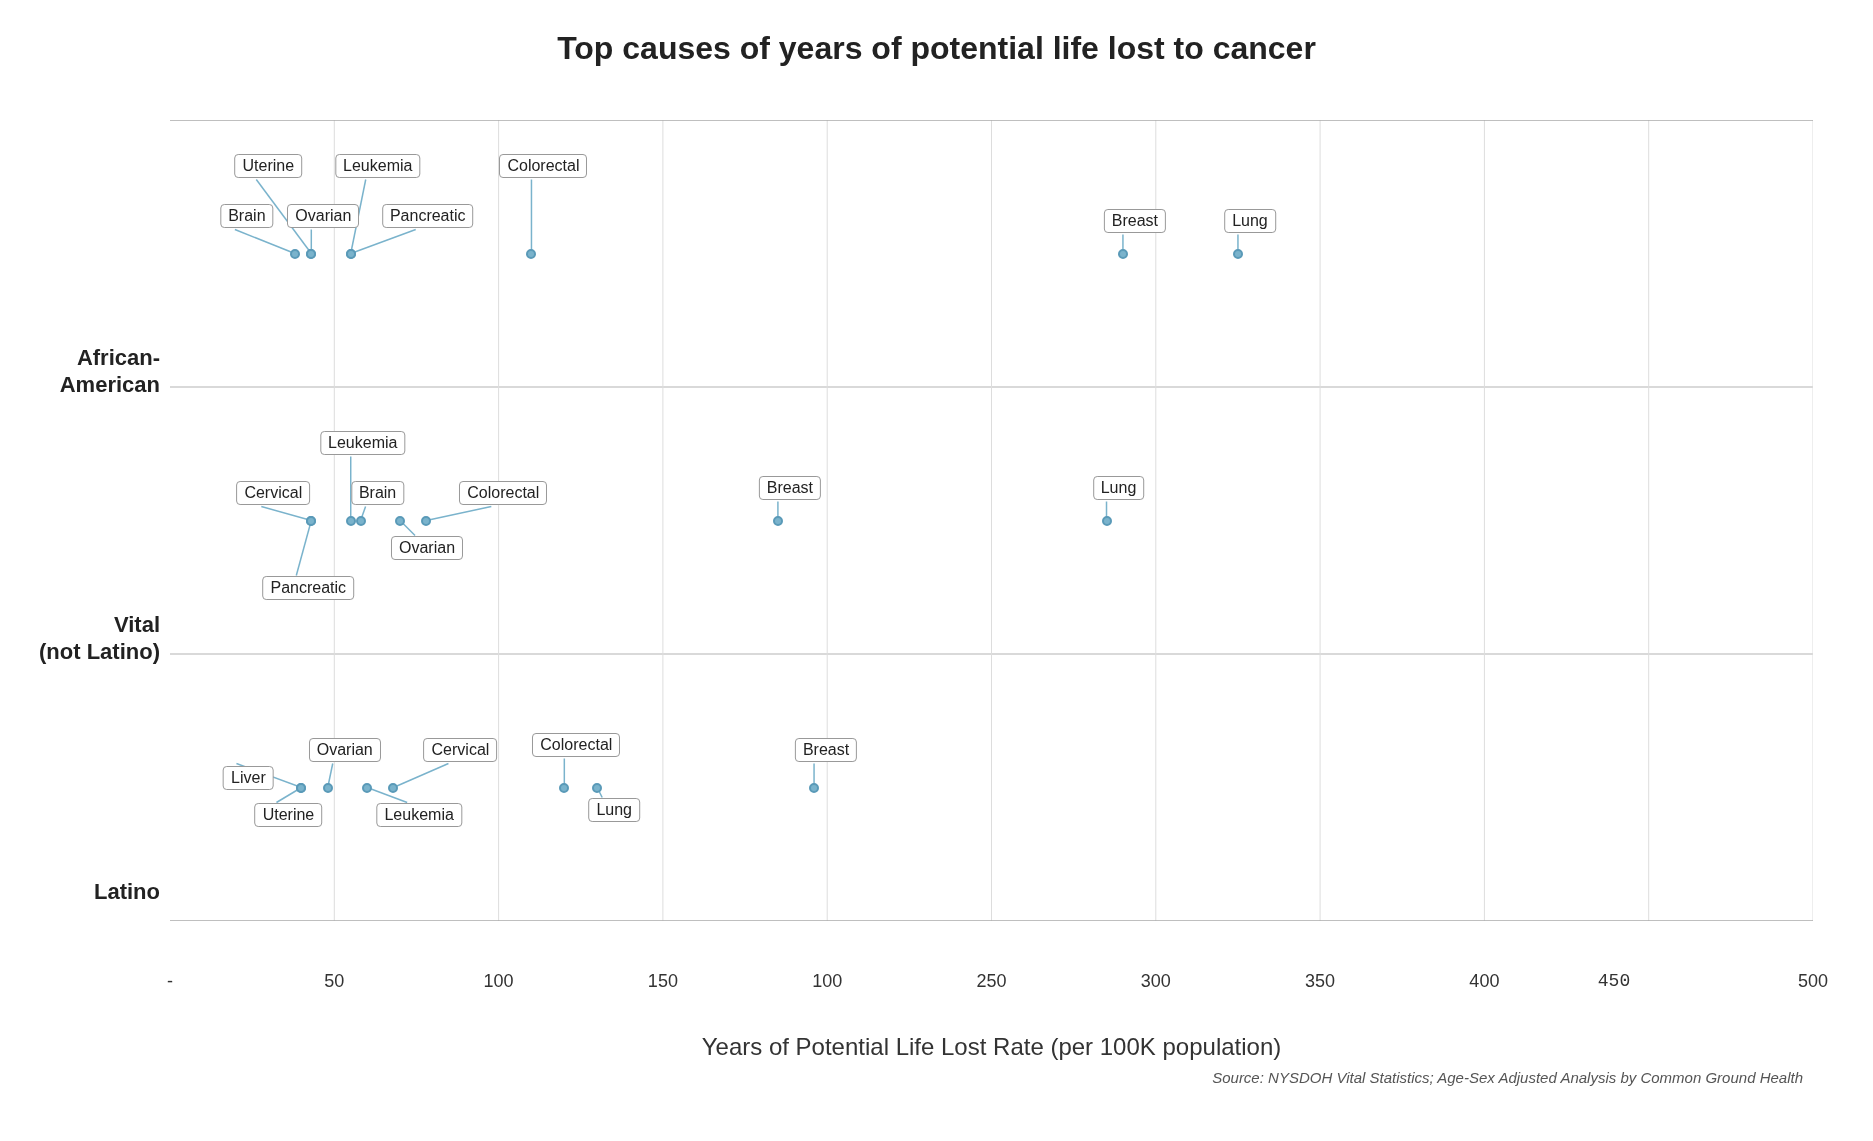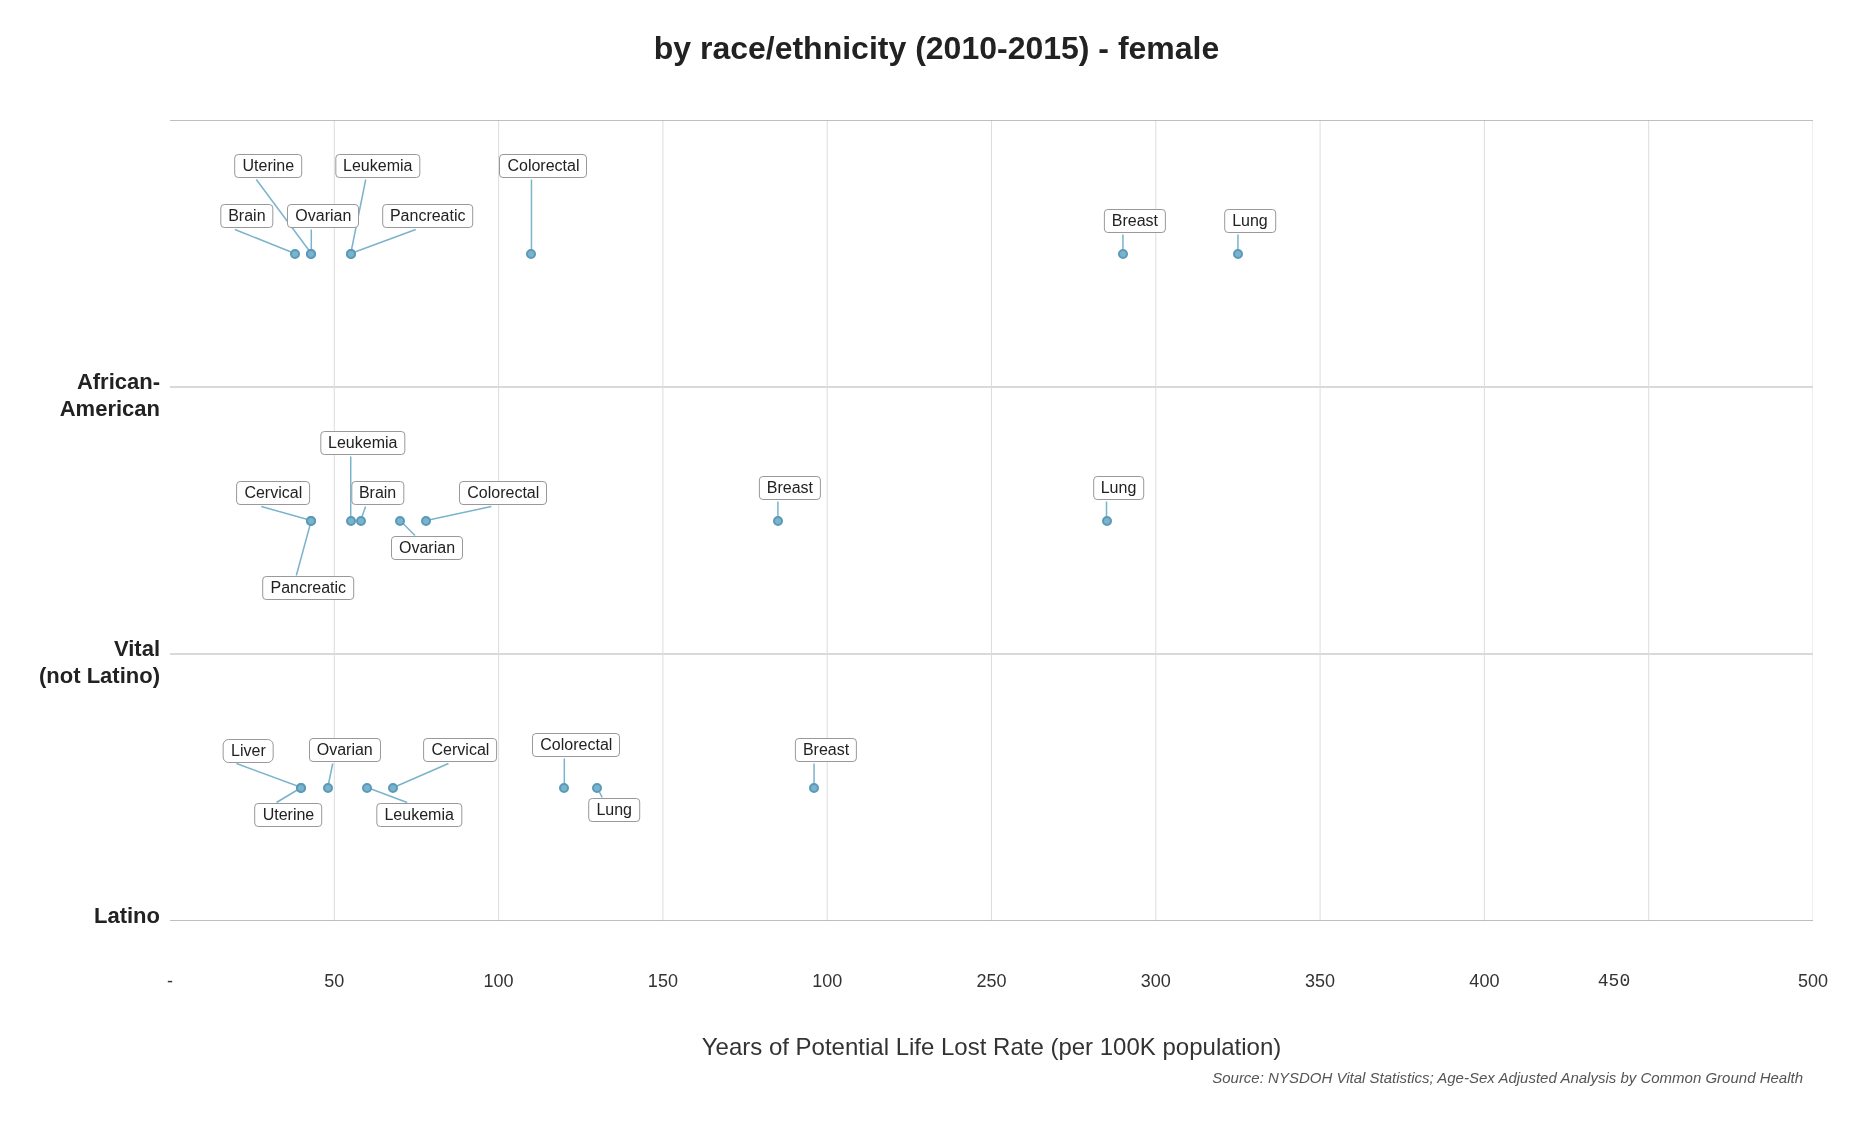--- a/index.html
+++ b/index.html
@@ -40,21 +40,20 @@
       bottom: 220px;
     }
     .row-label {
       position: absolute;
       font-weight: bold;
       font-size: 22px;
       color: #222;
       text-align: right;
       right: 10px;
       line-height: 1.25;
-      margin-top: 24px;
     }
     
     .grid-svg {
       position: absolute;
       top: 0; left: 0;
       width: 100%; height: 100%;
       pointer-events: none;
     }
     
     .data-label {
@@ -134,21 +133,21 @@
       height: 28px;
       clip-path: polygon(0 0, 60% 0, 100% 50%, 60% 100%, 0 100%, 40% 50%);
     }
   </style>
 </head>
 <body>
 
 <div class="page-wrapper">
 
   <div class="chart-title">
-    <div>by race/ethnicity (2010-2015) - female</div>
+    <div>Top causes of years of potential life lost to cancer</div>
   </div>
 
   <div class="row-labels" id="row-labels-container">
       <div class="row-label" style="top: 223.5px; position: absolute;">
         <div>African-</div>
         <div>American</div>
       </div>
       <div class="row-label" style="top: 490.5px; position: absolute;">
         <div>Vital</div>
         <div>(not Latino)</div>
@@ -227,21 +226,21 @@
       <div class="data-label" style="left: 180.73px; top: 310.5px;">Leukemia</div>
       <div class="dot" style="left: 230.02px; top: 400.5px;"></div>
       <div class="data-label" style="left: 245.02px; top: 415.5px;">Ovarian</div>
       <div class="dot" style="left: 141.298px; top: 400.5px;"></div>
       <div class="data-label" style="left: 126.298px; top: 455.5px;">Pancreatic</div>
       <div class="dot" style="left: 607.91px; top: 400.5px;"></div>
       <div class="data-label" style="left: 607.91px; top: 355.5px;">Breast</div>
       <div class="dot" style="left: 936.51px; top: 400.5px;"></div>
       <div class="data-label" style="left: 936.51px; top: 355.5px;">Lung</div>
       <div class="dot" style="left: 131.44px; top: 667.5px;"></div>
-      <div class="data-label" style="left: 66.44px; top: 619px; border-radius: 6px;">Liver</div>
+      <div class="data-label" style="left: 66.44px; top: 646px;">Liver</div>
       <div class="dot" style="left: 157.728px; top: 667.5px;"></div>
       <div class="data-label" style="left: 162.728px; top: 617.5px;">Ovarian</div>
       <div class="dot" style="left: 223.448px; top: 667.5px;"></div>
       <div class="data-label" style="left: 278.448px; top: 617.5px;">Cervical</div>
       <div class="dot" style="left: 131.44px; top: 667.5px;"></div>
       <div class="data-label" style="left: 106.44px; top: 682.5px;">Uterine</div>
       <div class="dot" style="left: 197.16px; top: 667.5px;"></div>
       <div class="data-label" style="left: 237.16px; top: 682.5px;">Leukemia</div>
       <div class="dot" style="left: 394.32px; top: 667.5px;"></div>
       <div class="data-label" style="left: 394.32px; top: 612.5px;">Colorectal</div>

